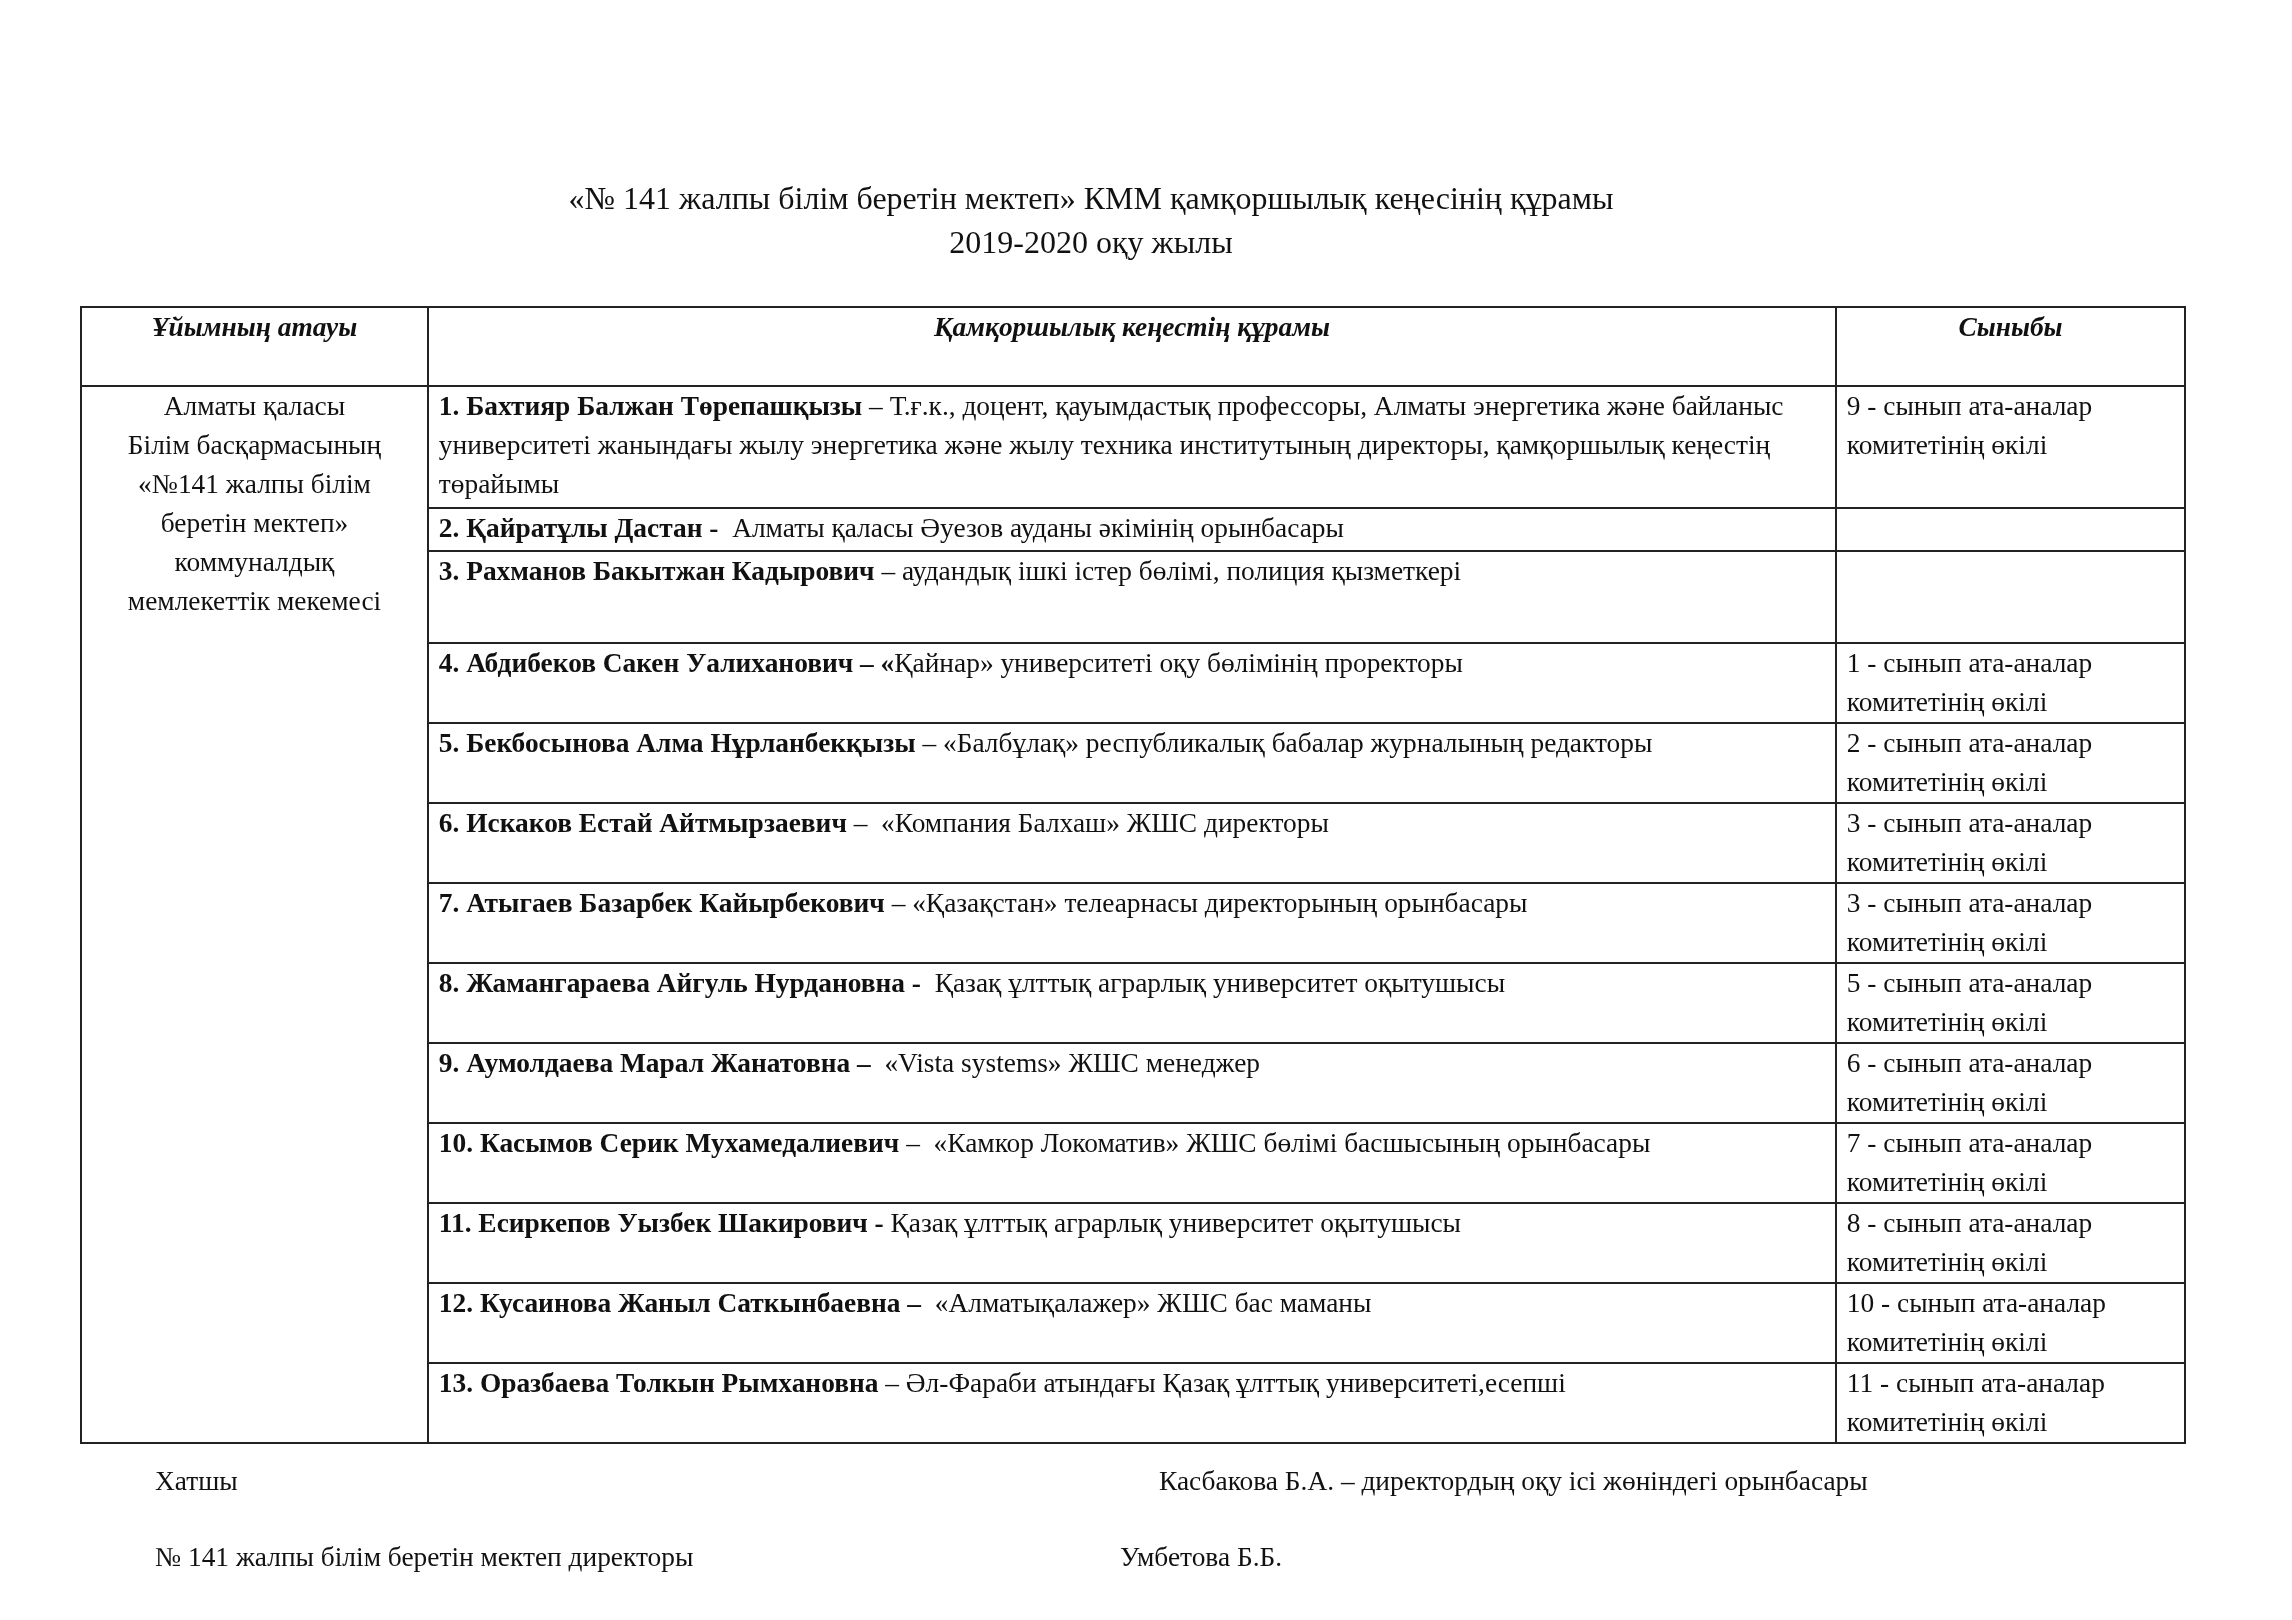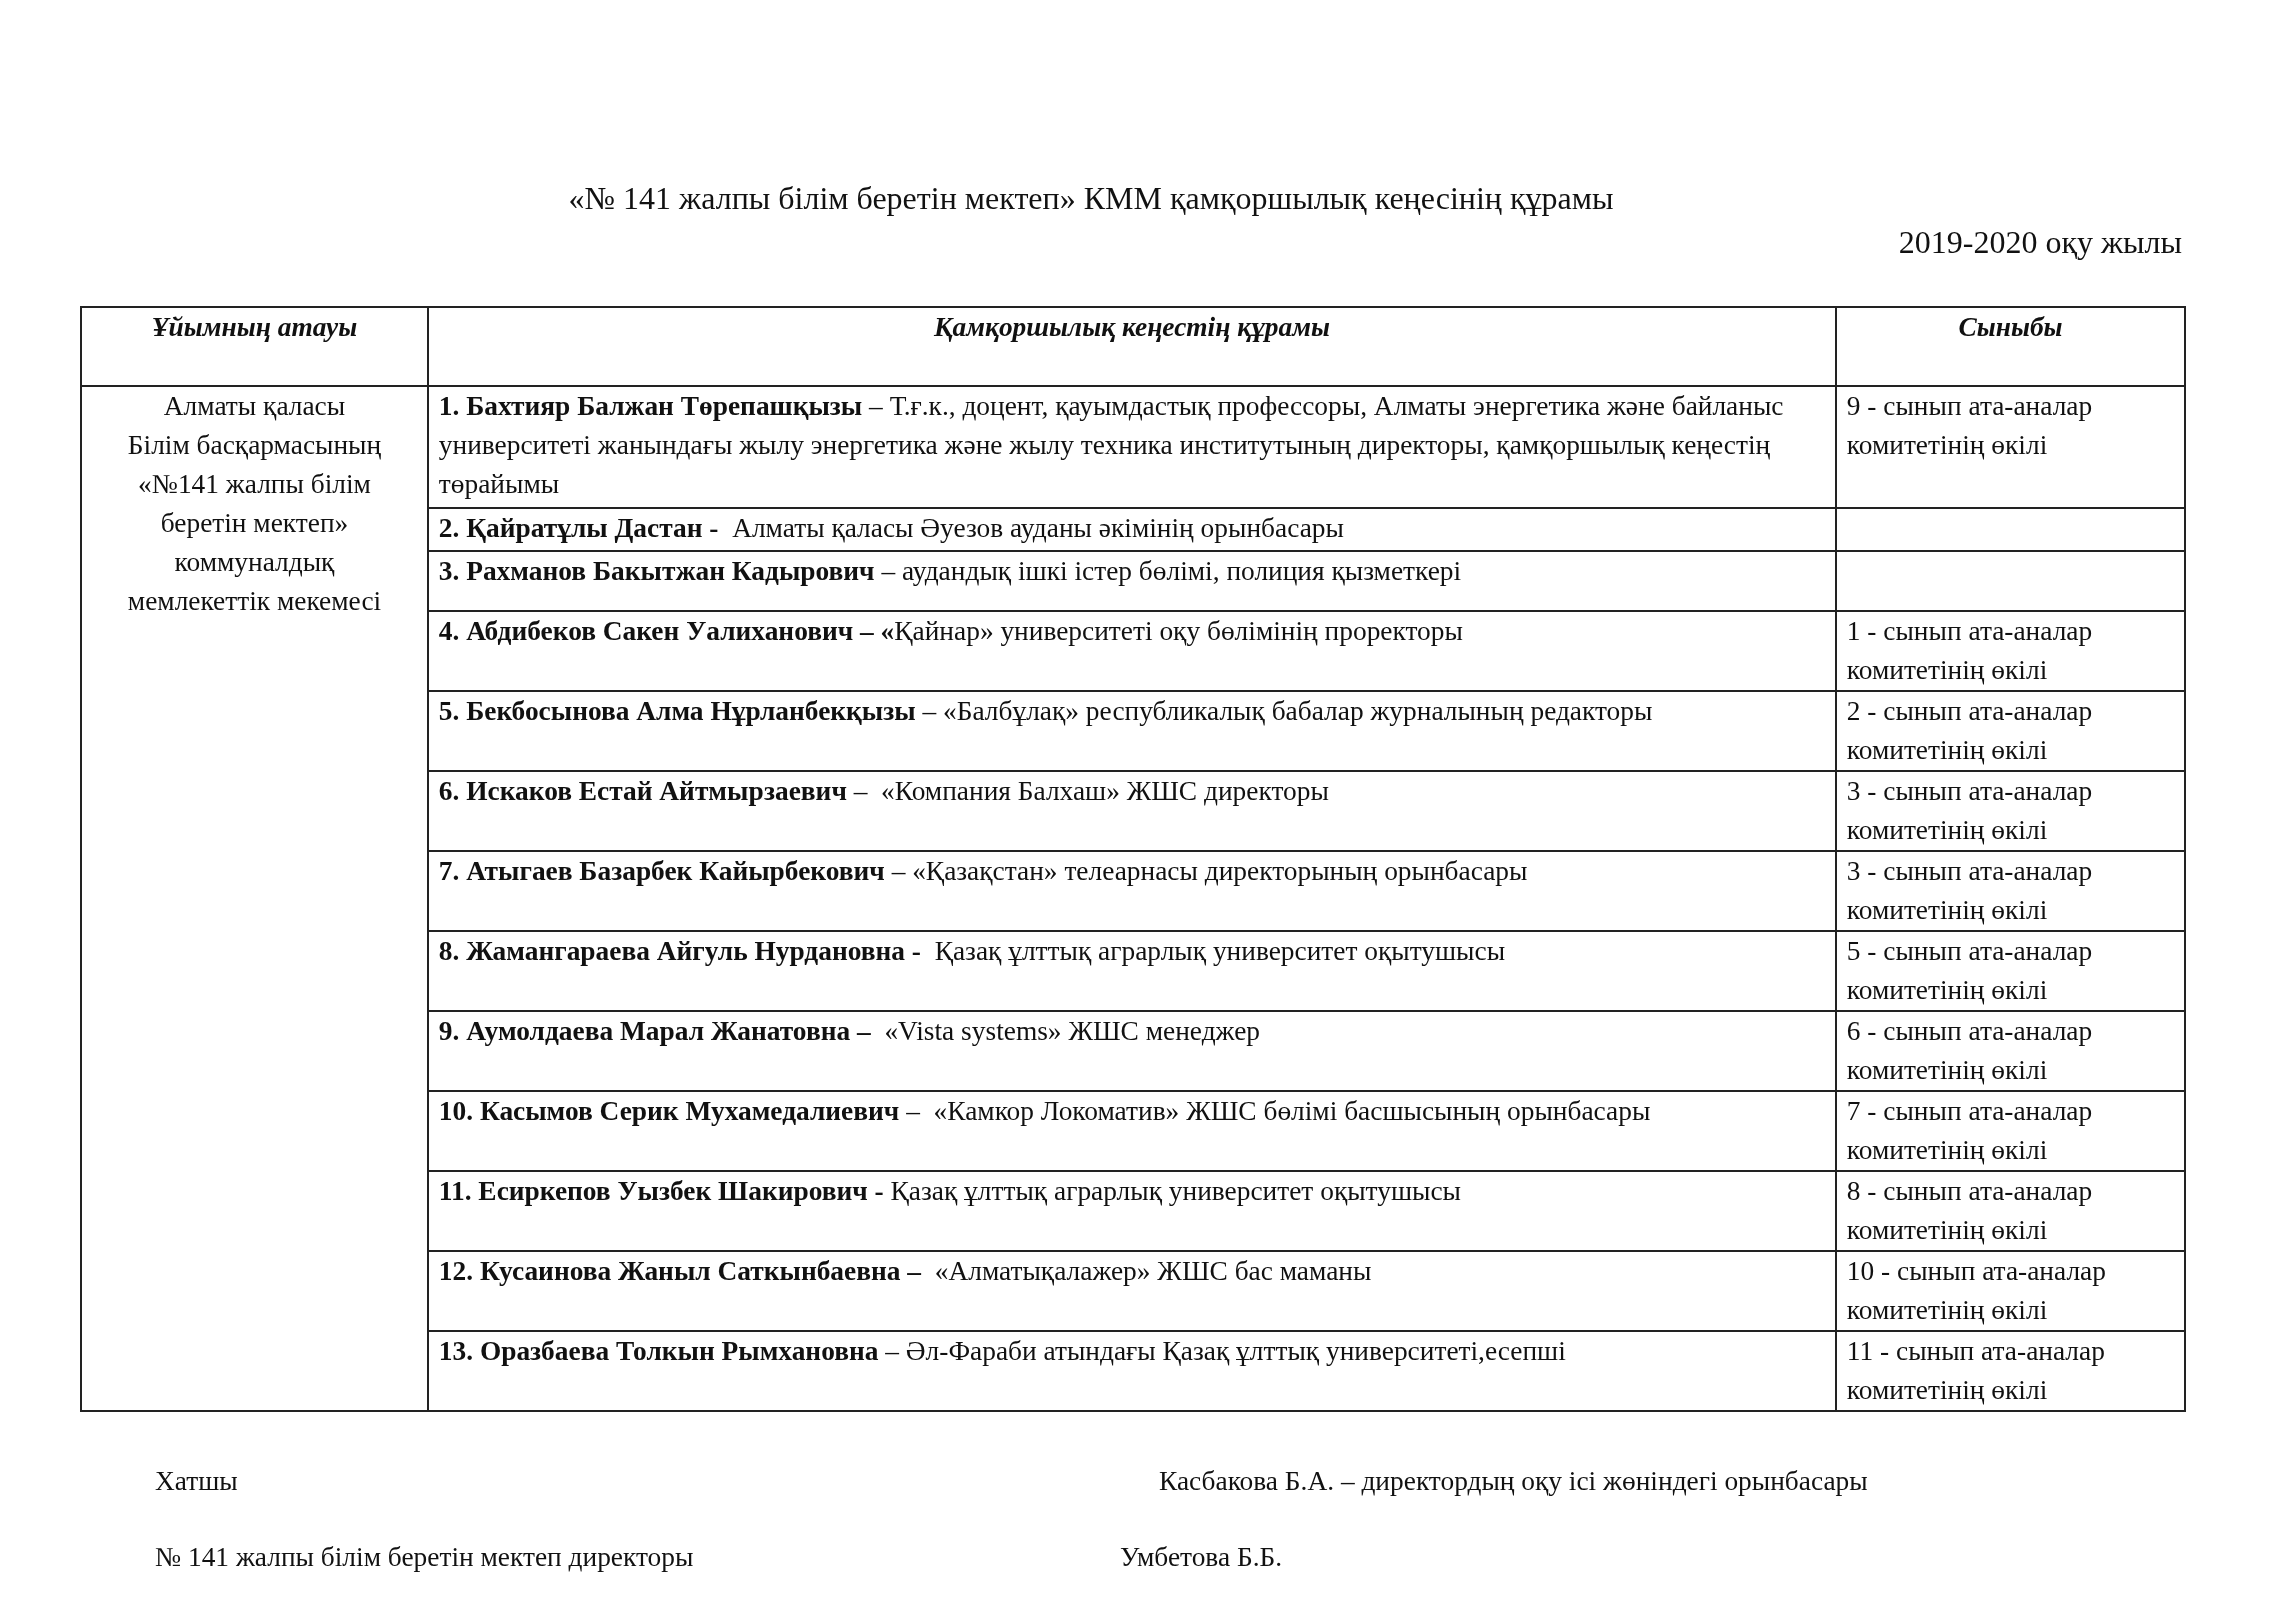--- a/index.html
+++ b/index.html
@@ -6,21 +6,21 @@
   body {
     width: 2293px; height: 1620px; position: relative; overflow: hidden;
     font-family: "Liberation Serif", "DejaVu Serif", serif;
     color: #111111;
   }
   .title {
     position: absolute; left: 0; width: 2182px; text-align: center;
     font-size: 32px; line-height: 39px;
   }
   .title.l1 { top: 179px; }
-  .title.l2 { top: 223px; text-align: right; }
+  .title.l2 { top: 223px; }
 
   table.council {
     position: absolute; left: 80px; top: 306px;
     width: 2104px;
     border-collapse: collapse;
     table-layout: fixed;
     font-size: 27.4px; line-height: 39px;
   }
   table.council td, table.council th {
     border: 2px solid #222;
@@ -84,21 +84,21 @@
           <div>комитетінің өкілі</div>
         </td>
     </tr>
   <tr style="height: 43px;">
         <td class="member"><span class="name">2. Қайратұлы Дастан -</span><span style="white-space: pre;">  </span><span>Алматы қаласы Әуезов ауданы  әкімінің орынбасары</span></td>
         <td class="cls">
           <div></div>
           <div></div>
         </td>
       </tr>
-      <tr style="height: 60px; margin-top: 8px;">
+      <tr style="height: 92px; margin-top: 8px;">
         <td class="member"><span class="name">3. Рахманов Бакытжан Кадырович</span><span style="white-space: pre;"> – </span><span>аудандық ішкі істер бөлімі, полиция қызметкері</span></td>
         <td class="cls">
           <div></div>
           <div></div>
         </td>
       </tr>
       <tr style="height: 78px;">
         <td class="member"><span class="name">4. Абдибеков Сакен Уалиханович – «</span><span style="white-space: pre;"></span><span>Қайнар» университеті  оқу бөлімінің  проректоры</span></td>
         <td class="cls">
           <div>1 - сынып ата-аналар</div>

